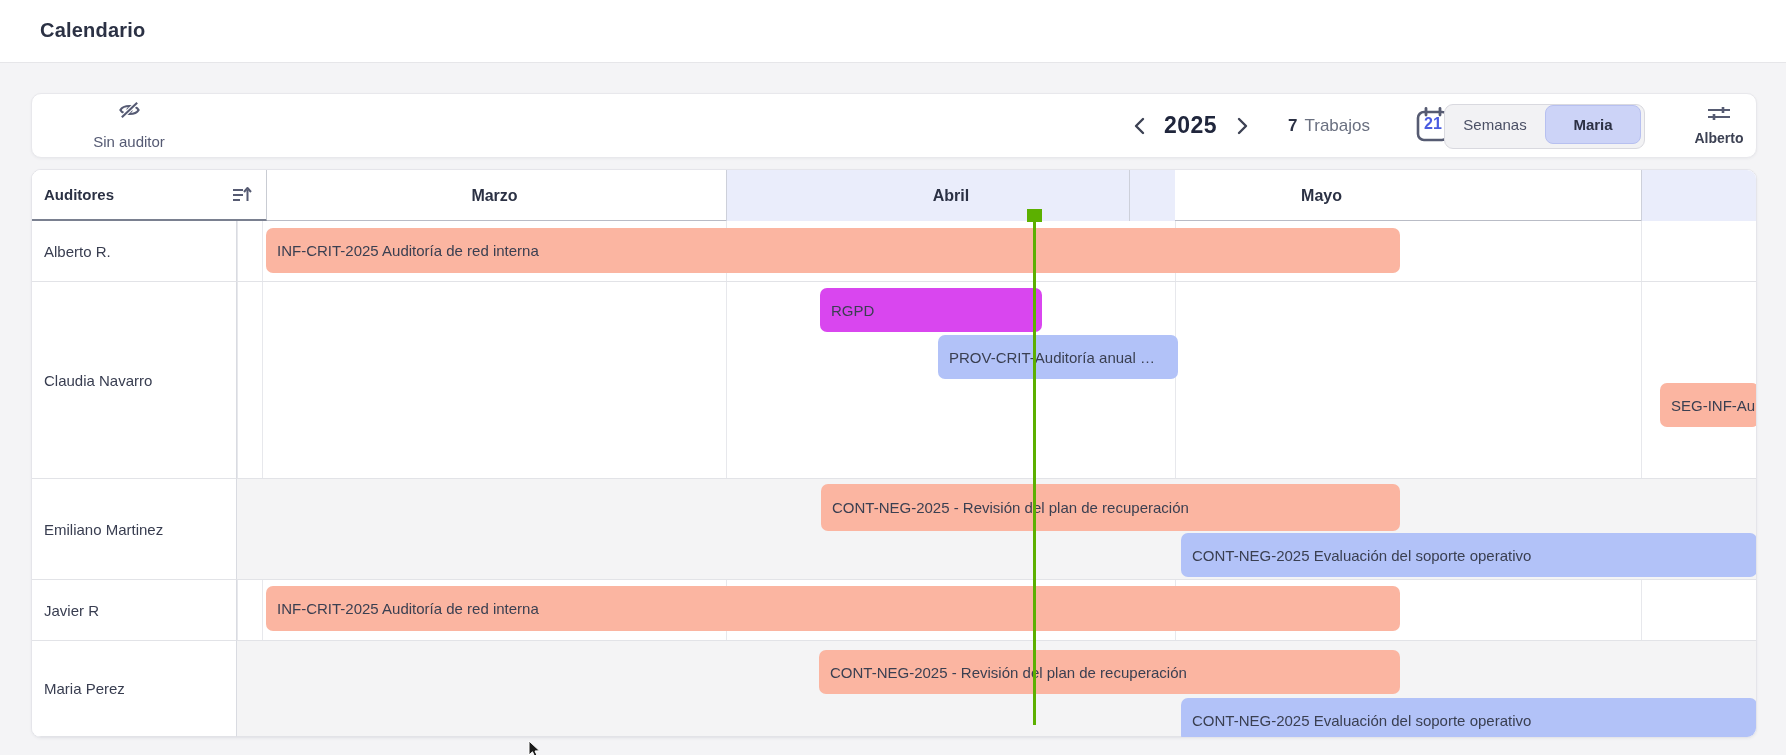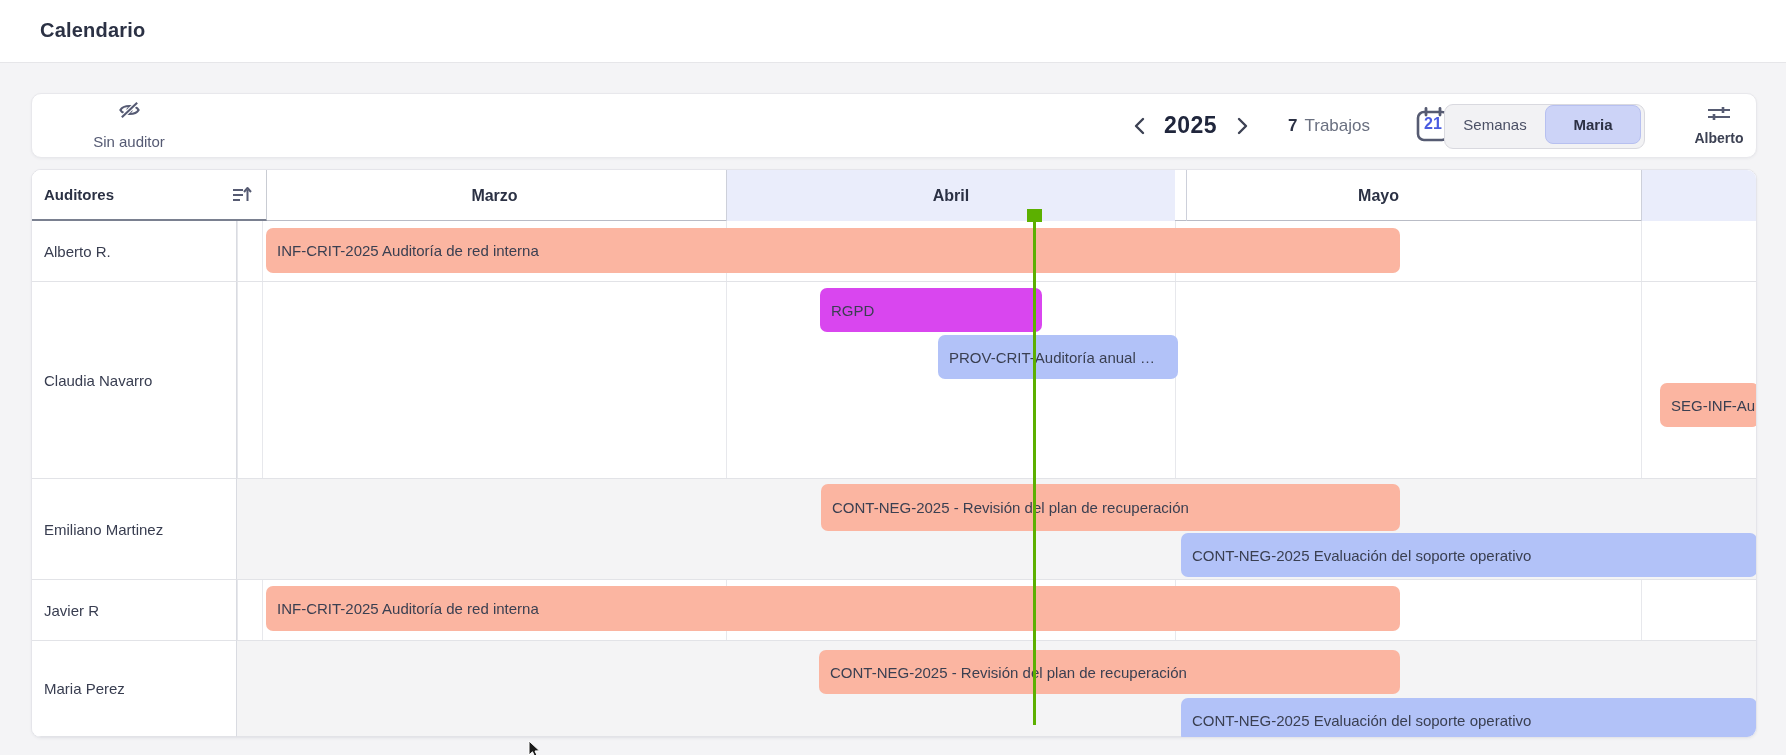--- a/index.html
+++ b/index.html
@@ -140,21 +140,21 @@
       <div class="rowband" style="top: 410px; height: 61px;"></div>
       <div class="rowband shaded" style="top: 471px; height: 96px;"></div>
       <div class="col" style="left: 205px; width: 25px;"></div>
       <div class="col" style="left: 230px; width: 464px;"></div>
       <div class="col" style="left: 694px; width: 449px;"></div>
       <div class="col" style="left: 1143px; width: 466px;"></div>
       <div class="col" style="left: 1609px; width: 115px;"></div>
       <div class="col-hdr hl" style="left: 205px; width: 25px;"></div>
       <div class="col-hdr" style="left: 230px; width: 464px;">Marzo</div>
       <div class="col-hdr hl" style="left: 694px; width: 449px;">Abril</div>
-      <div class="col-hdr" style="left: 1154px; width: 384px;">Mayo</div>
+      <div class="col-hdr" style="left: 1097px; width: 384px;">Mayo</div>
       <div class="col-hdr hl" style="left: 1609px; width: 115px;"></div>
       <div class="name-cell" style="top: 51px; height: 61px;">
         <span class="n">Alberto R.</span>
       </div>
       <div class="name-cell" style="top: 112px; height: 197px;">
         <span class="n">Claudia Navarro</span>
       </div>
       <div class="name-cell" style="top: 309px; height: 101px;">
         <span class="n">Emiliano Martinez</span>
       </div>

